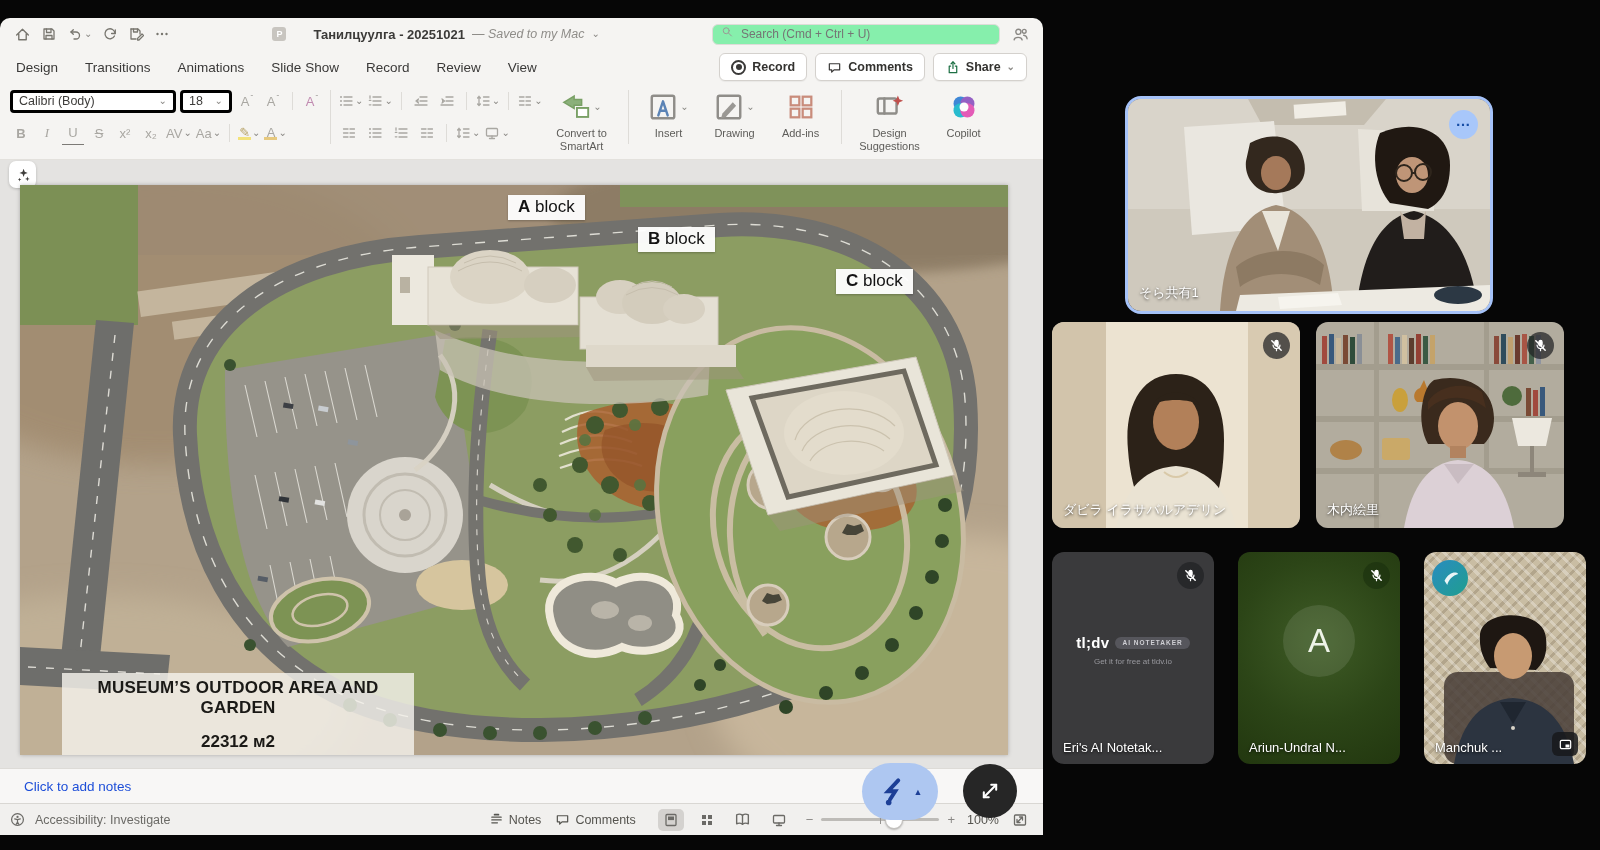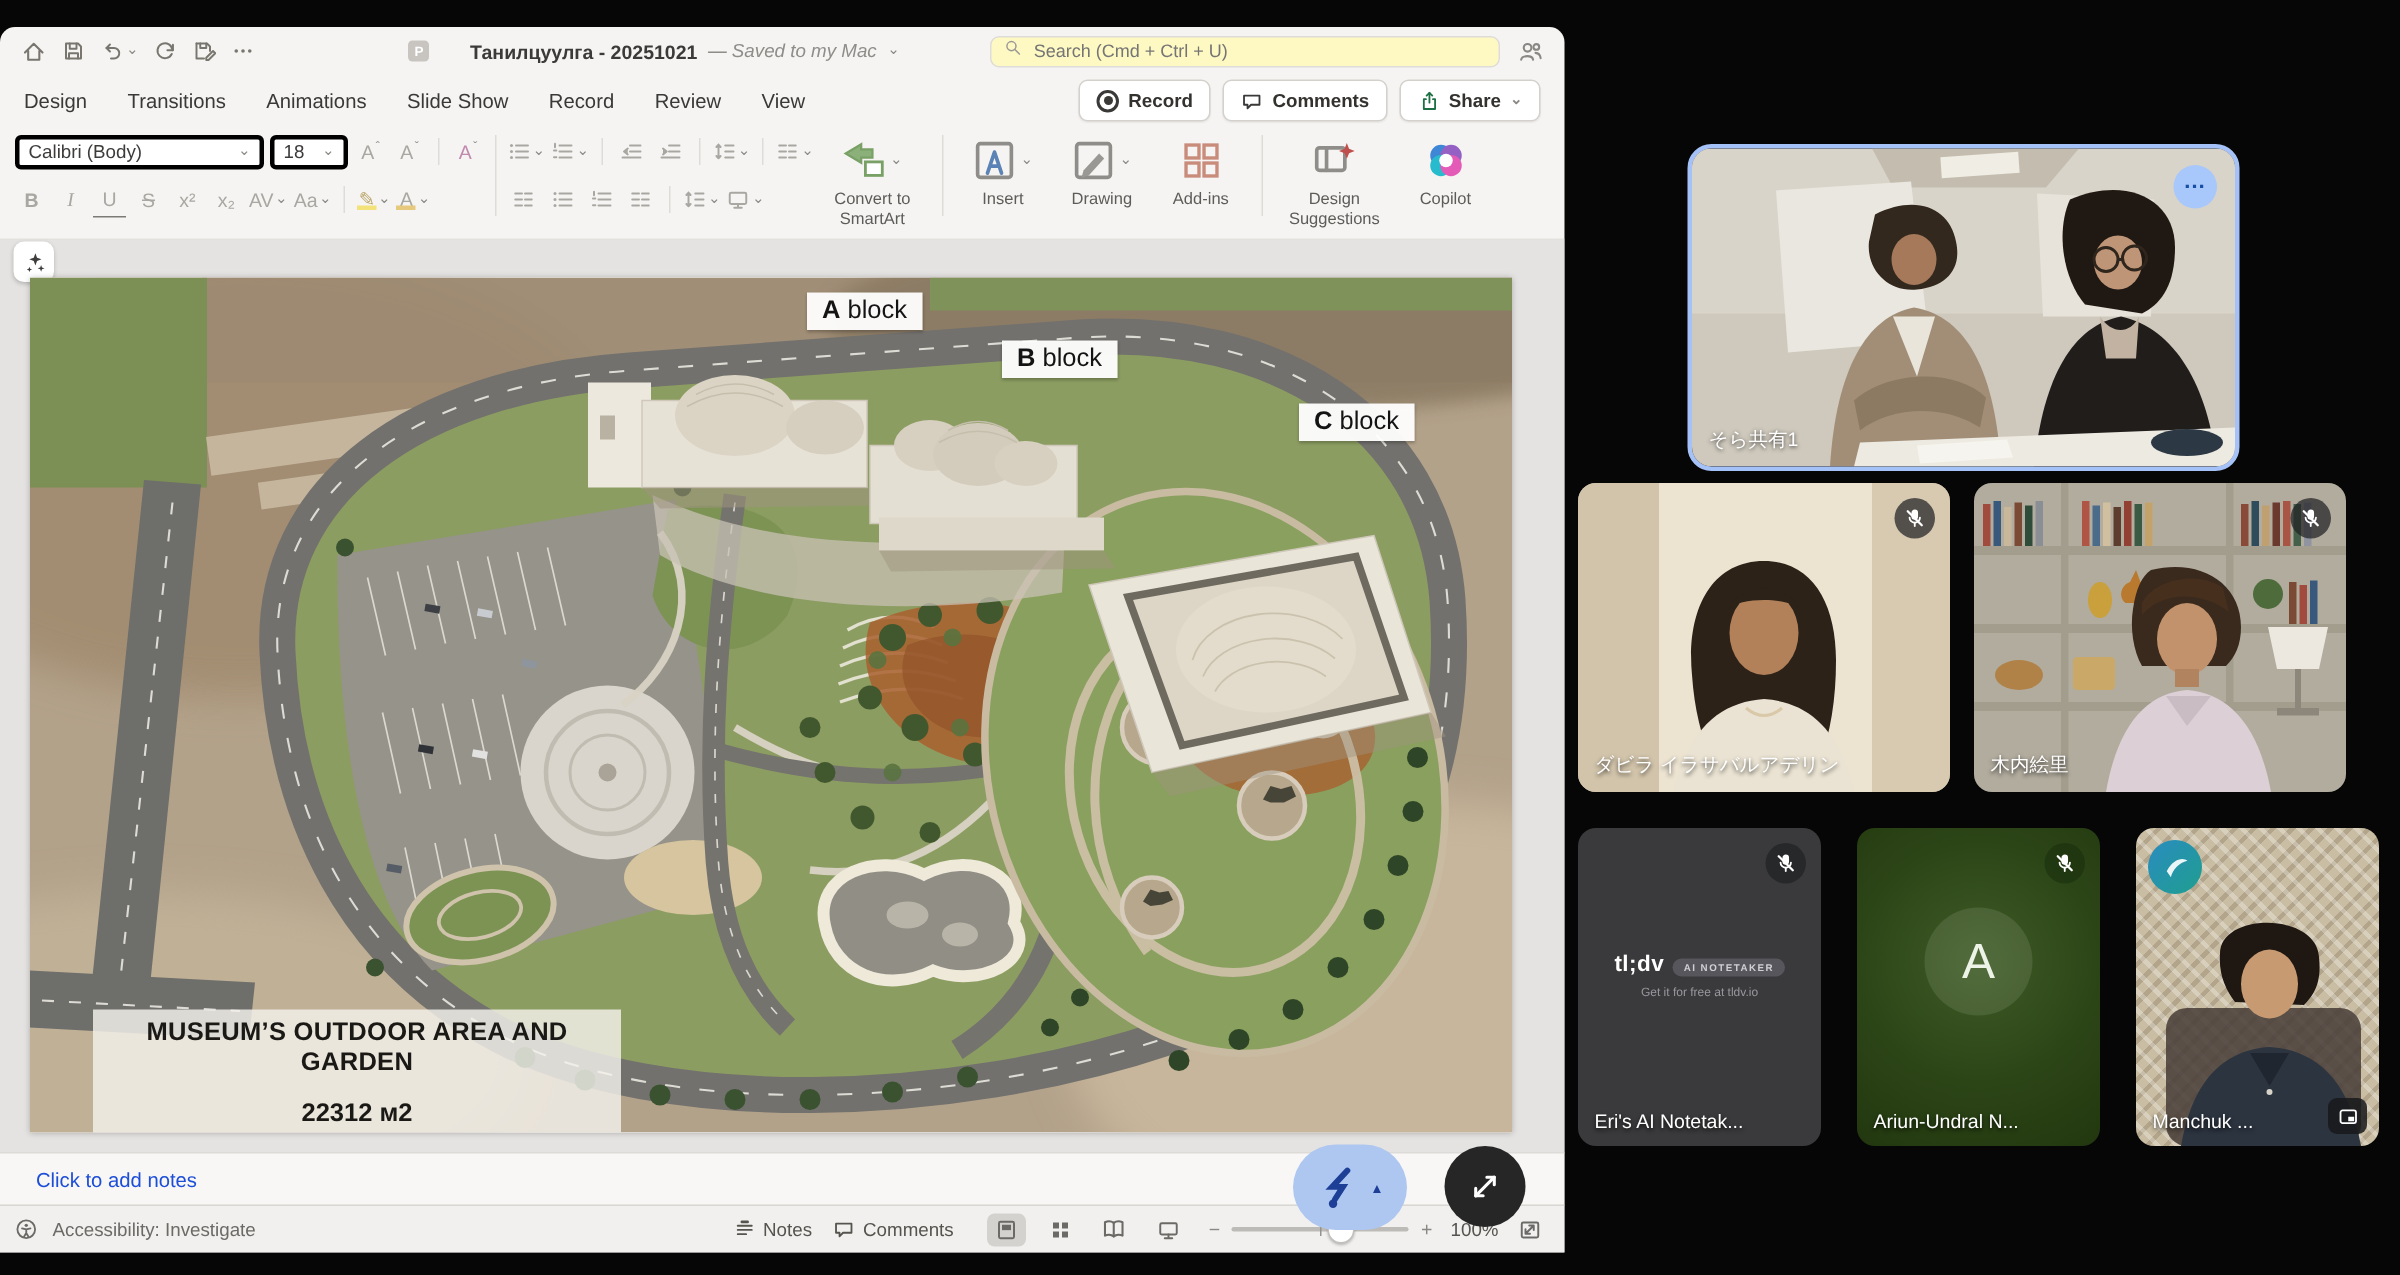--- a/index.html
+++ b/index.html
@@ -14,21 +14,21 @@
   .titlebar{position:absolute;left:0;top:0;width:100%;height:32px;display:flex;align-items:center;
             padding:0 14px;box-sizing:border-box;}
   .qat{display:flex;align-items:center;gap:10px;color:#78766f;}
   .qbtn{display:flex;align-items:center;gap:1px;color:#78766f;cursor:default;}
   .chev{font-size:10px;color:#8a8884;line-height:1;}
   .doc-title-wrap{display:flex;align-items:center;gap:7px;margin-left:102px;}
   .doc-ico{width:14px;height:14px;border-radius:3px;background:#c8c5c0;color:#fff;font-size:9px;
            font-weight:bold;display:flex;align-items:center;justify-content:center;}
   .doc-title{font-size:13px;color:#3b3a38;font-weight:600;margin-left:20px;}
   .doc-saved{font-size:12.5px;color:#8f8d89;font-style:italic;}
-  .searchbar{margin-left:auto;width:340px;height:21px;background:#fef9c3;border:1px solid #dedcd8;
+  .searchbar{margin-left:auto;width:288px;height:21px;background:#86efac;border:1px solid #dedcd8;
              border-radius:6px;display:flex;gap:6px;padding:0 8px;box-sizing:border-box;}
   .searchbar input{border:none;background:transparent;outline:none;font-size:12px;color:#7b7975;
                    width:100%;font-family:"Liberation Sans",sans-serif;}
   .people-ico{margin-left:12px;color:#8a8884;}
   .tabsrow{position:absolute;left:0;top:32px;width:100%;height:34px;display:flex;align-items:center;
            padding:0 16px;box-sizing:border-box;gap:27px;}
   .tab{font-size:13.5px;color:#3a3938;cursor:default;white-space:nowrap;}
   .actionbtns{margin-left:auto;display:flex;gap:8px;}
   .pillbtn{height:26px;background:#fff;border:1px solid #d4d1cd;border-radius:6px;display:flex;
            align-items:center;gap:6px;padding:0 11px;font-size:12.5px;color:#33322f;font-weight:600;
@@ -59,21 +59,21 @@
   .fontcol{display:flex;flex-direction:column;align-items:center;line-height:1;}
 
   
   .workspace{position:absolute;left:0;top:142px;width:100%;height:608px;background:#e4e3e1;}
   .sparkbtn{position:absolute;left:9px;top:1px;width:27px;height:27px;background:#fff;border-radius:7px;
             box-shadow:0 1px 3px rgba(0,0,0,.2);display:flex;align-items:center;justify-content:center;color:#3f3e3c;}
   .slide{position:absolute;left:20px;top:25px;width:988px;height:570px;background:#fff;
          box-shadow:0 0 4px rgba(0,0,0,.25);overflow:hidden;}
   .siteimg{position:absolute;inset:0;width:100%;height:100%;}
   .blk{position:absolute;background:rgba(255,255,255,.95);padding:2px 10px 3px 10px;font-size:17px;
-       color:#141414;box-shadow:0 1px 2px rgba(0,0,0,.25);white-space:nowrap;margin-left:30px;}
+       color:#141414;box-shadow:0 1px 2px rgba(0,0,0,.25);white-space:nowrap;}
   .blk b{font-weight:700;}
   .cap{position:absolute;left:42px;top:488px;width:352px;background:rgba(244,242,236,.82);
        text-align:center;padding:5px 10px 7px 10px;box-sizing:border-box;}
   .cap .t1{font-size:17px;font-weight:800;color:#19181590;color:#1a1916;letter-spacing:.2px;}
   .cap .t2{font-size:17px;font-weight:700;color:#1a1916;margin-top:14px;}
 
   
   .notesbar{position:absolute;left:0;top:750px;width:100%;height:35px;background:#f8f7f6;
             border-top:1px solid #dddbd7;display:flex;align-items:center;padding-left:24px;box-sizing:border-box;
             font-size:13.5px;color:#1d4ed8;}
@@ -115,21 +115,21 @@
         background:radial-gradient(circle at 50% 42%, #3f5c26 0%, #2c4517 55%, #22370f 100%);}
   .t-p5{left:1424px;top:552px;width:162px;height:212px;background-color:#c9bda3;
         background-image:repeating-linear-gradient(45deg, rgba(255,255,255,.28) 0 3px, transparent 3px 9px),
                          repeating-linear-gradient(-45deg, rgba(118,102,78,.28) 0 3px, transparent 3px 9px);}
   .more-btn{position:absolute;top:11px;right:12px;width:29px;height:29px;border-radius:50%;background:#a8c7fa;
             display:flex;align-items:center;justify-content:center;z-index:6;}
   .more-btn span{color:#174ea6;font-size:15px;font-weight:bold;line-height:0;margin-top:-7px;letter-spacing:1px;}
   .bgsvg{position:absolute;inset:0;width:100%;height:100%;}
   .tldv-center{position:absolute;left:0;top:82px;width:100%;display:flex;flex-direction:column;
                align-items:center;gap:6px;z-index:4;}
-  .tldv-row{display:flex;align-items:flex-end;gap:6px;}
+  .tldv-row{display:flex;align-items:center;gap:6px;}
   .tldv-logo{color:#fff;font-weight:800;font-size:15px;letter-spacing:.3px;}
   .tldv-badge{background:#56565c;color:#cfcfd4;font-size:6.5px;letter-spacing:1px;border-radius:8px;
               padding:2.5px 7px;font-weight:700;}
   .tldv-sub{color:#98989e;font-size:8px;}
   .avatarA{position:absolute;left:50%;top:42%;transform:translate(-50%,-50%);width:72px;height:72px;
            border-radius:50%;background:rgba(255,255,255,.10);display:flex;align-items:center;justify-content:center;}
   .avatarA span{color:#eef3e8;font-size:33px;}
   .e-logo{position:absolute;left:8px;top:8px;width:36px;height:36px;border-radius:50%;
           background:linear-gradient(135deg,#2a8cc0,#1f9e8f);z-index:4;display:flex;align-items:center;justify-content:center;}
   .pipbtn{position:absolute;right:8px;bottom:8px;width:26px;height:24px;border-radius:6px;

